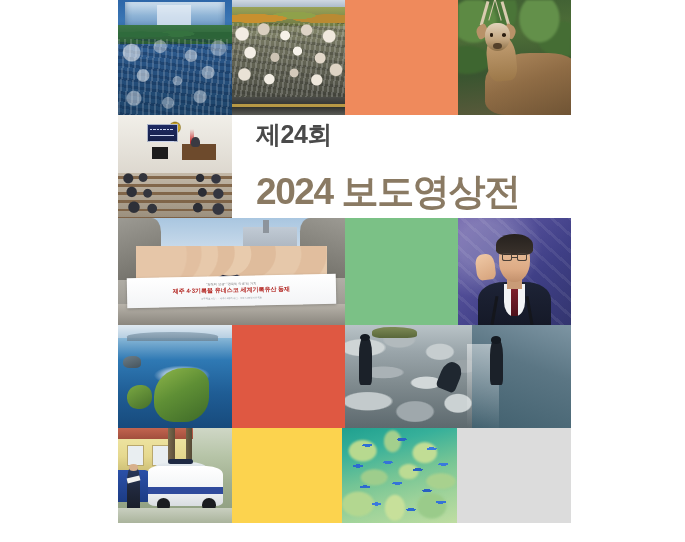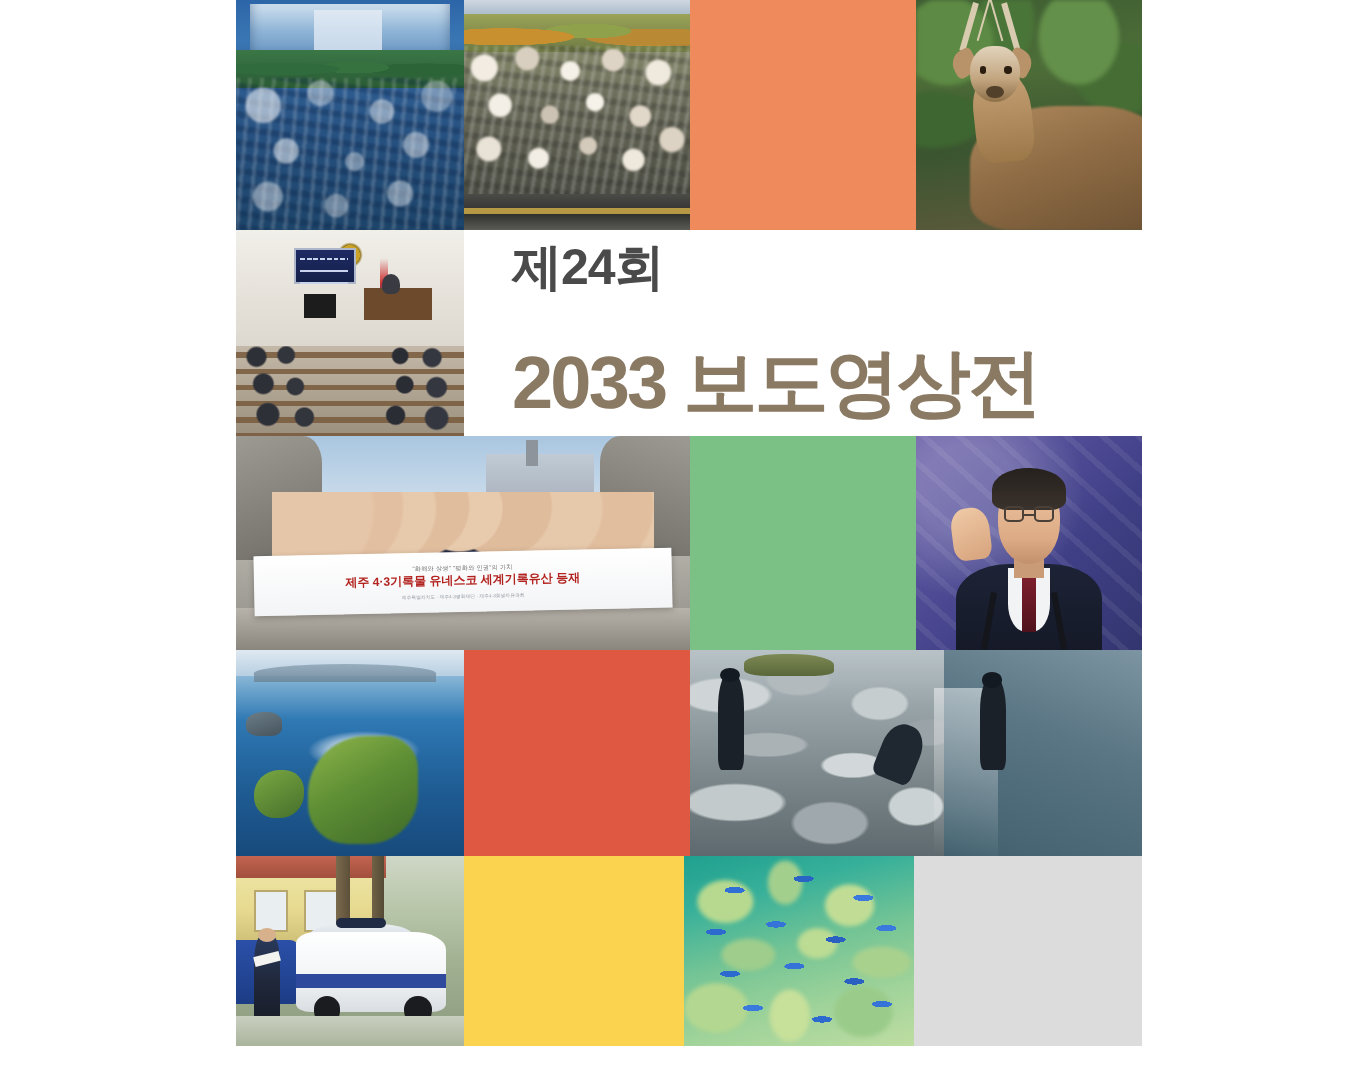--- a/index.html
+++ b/index.html
@@ -376,21 +376,21 @@
       <span class="podium"></span>
       <span class="person"></span>
       <span class="carpet"></span>
       <span class="desks"></span>
       <span class="heads"></span>
     </div>
   </div>
 
   <div class="title-panel" style="left:232px; top:115px; width:339px; height:103px;">
     <div class="title-sub">제24회</div>
-    <div class="title-main">2033 보도영상전</div>
+    <div class="title-main">2024 보도영상전</div>
   </div>
 
   <div class="tile" style="left:118px; top:218px; width:227px; height:107px;">
     <div class="ph unesco">
       <span class="sky2"></span>
       <span class="statL"></span>
       <span class="statR"></span>
       <span class="bldg"></span>
       <span class="spire"></span>
       <span class="row"></span>

